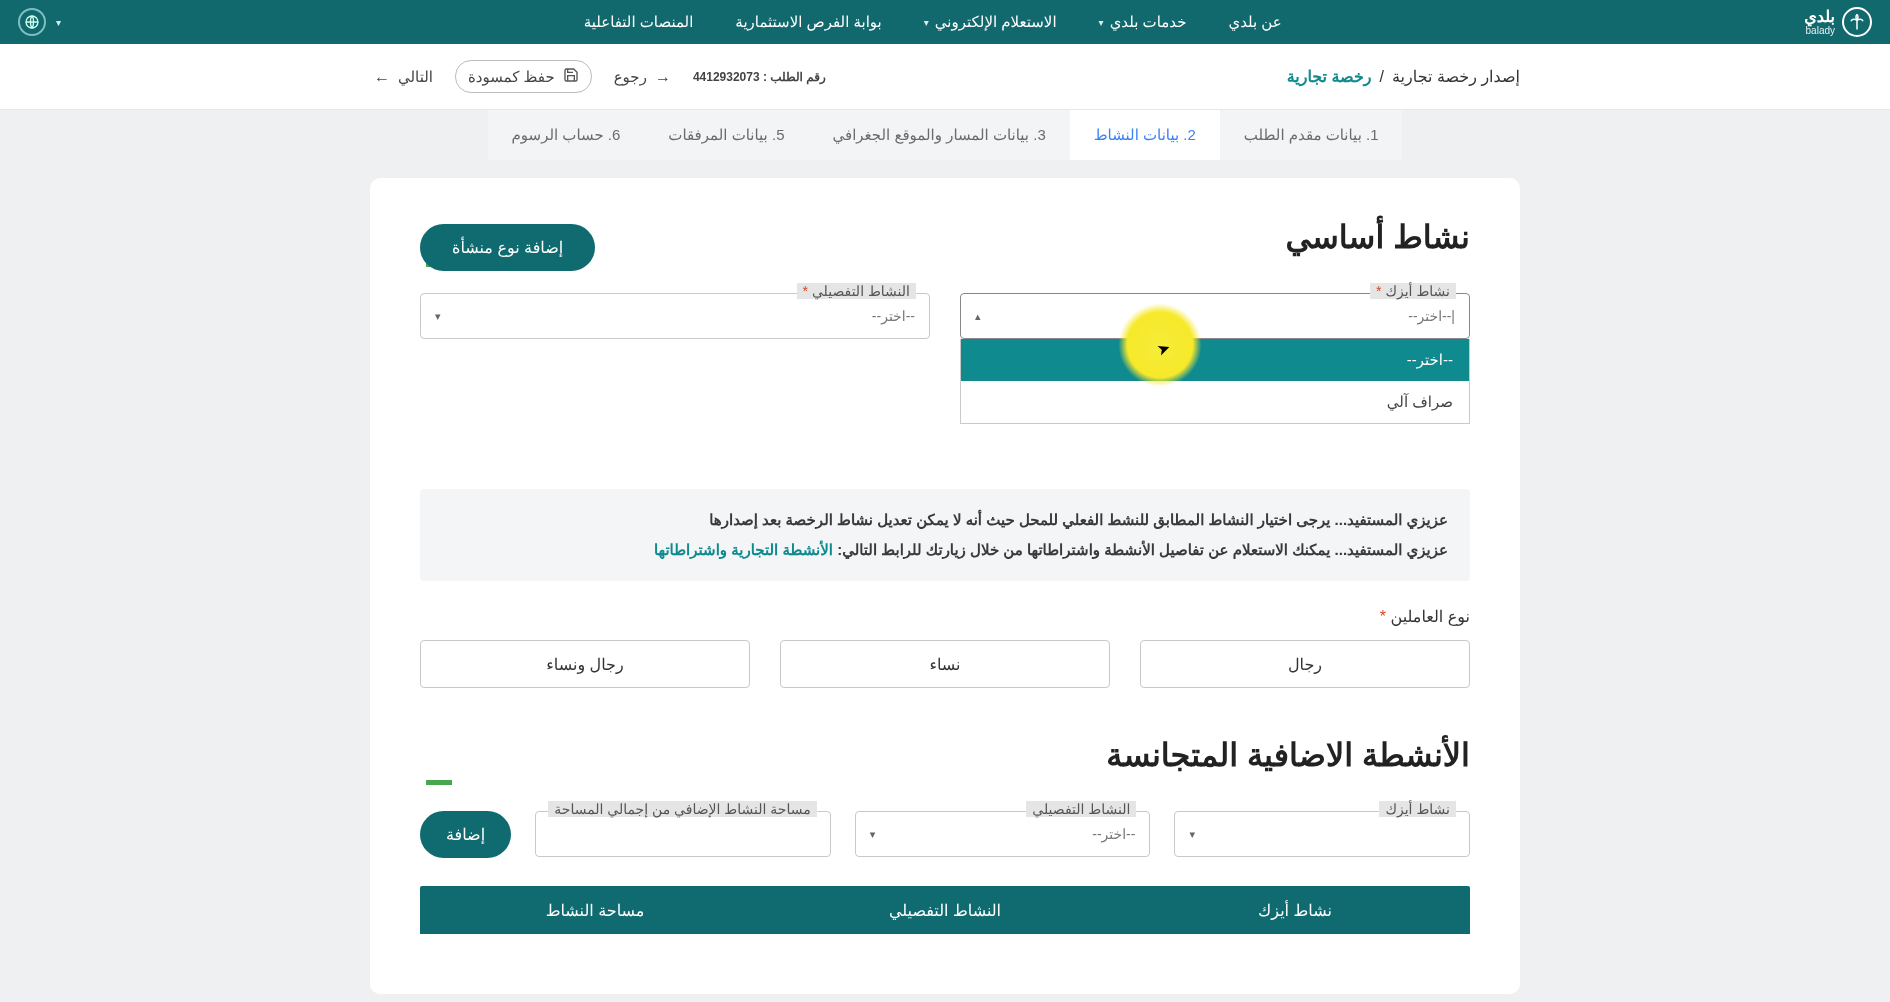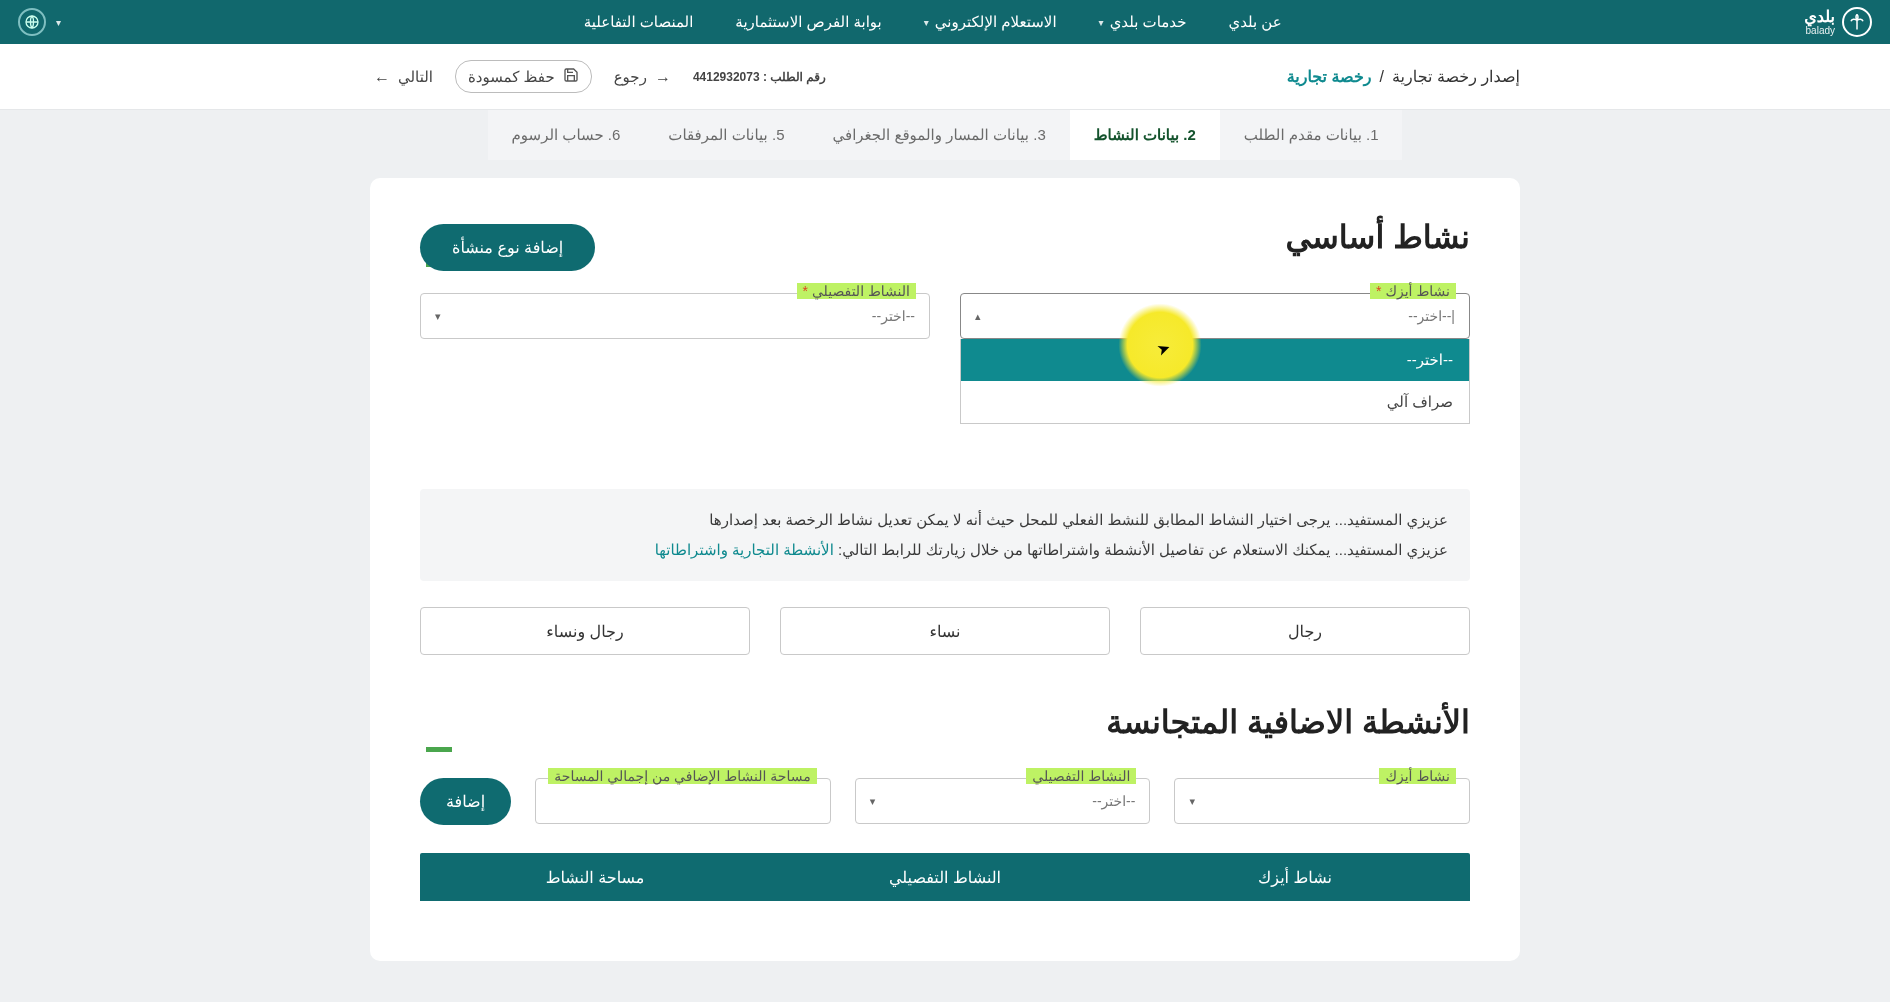--- a/index.html
+++ b/index.html
@@ -62,41 +62,41 @@
   display: flex;
   justify-content: center;
   gap: 0;
   padding: 0 370px;
 }
 .tab {
   padding: 16px 24px; font-size: 15px; color: #6b6b6b; cursor: pointer;
   background: #f3f4f6;
   text-align: center;
 }
-.tab.active { color: #14532d; font-weight: bold; background: #fff; }
+.tab.active { color: #3b82f6; font-weight: normal; background: #fff; }
 
 .page-wrap { padding: 18px 370px 0; }
 .card {
   background: #fff; border-radius: 10px; padding: 40px 50px 60px;
   position: relative;
 }
 .section-title { font-size: 32px; font-weight: bold; color: #222; margin-bottom: 6px; }
 .title-accent { width: 26px; height: 5px; background: #4aa64d; margin-bottom: 26px; margin-right: auto; margin-left: 6px; }
 
 .add-btn {
   position: absolute; left: 50px; top: 46px;
   background: #0f6b70; color: #fff; border: none; border-radius: 26px;
   padding: 14px 32px; font-size: 16px; cursor: pointer; font-family: inherit;
 }
 .add-btn.small { position: static; padding: 14px 26px; }
 
 .row { display: flex; gap: 30px; margin-bottom: 20px; direction: rtl; }
 .field { flex: 1; position: relative; }
 .flabel {
-  position: absolute; top: -10px; right: 14px; background: #bef264; padding: 0 6px;
+  position: absolute; top: -10px; right: 14px; background: #e5e5e5; padding: 0 6px;
   font-size: 14px; color: #555;
 }
 .req { color: #d42; }
 .fctrl {
   width: 100%; height: 46px; border: 1px solid #c9c9c9; border-radius: 4px;
   padding: 0 14px; font-size: 14px; color: #777; background: #fff;
   display: flex; align-items: center; justify-content: space-between;
   cursor: pointer;
 }
 .fctrl.open { border-color: #888; }
@@ -115,21 +115,21 @@
   background: radial-gradient(circle, #f7ec3a 0%, #f6e92a 55%, rgba(246,233,42,0) 70%);
   z-index: 20; pointer-events: none;
 }
 .cursor-arrow {
   position: absolute; z-index: 21; font-size: 16px; color: #000;
   transform: rotate(-20deg);
 }
 
 .info-box {
   background: #f4f5f6; border-radius: 4px; padding: 16px 22px; margin: 20px 0 26px;
-  font-size: 15px; color: #3a3a3a; line-height: 2;
+  font-size: 15px; color: #3a3a3a; line-height: 2; font-weight: bold;
 }
 .info-link { color: #0f8a8f; cursor: pointer; }
 
 .workers-label { font-size: 16px; color: #333; margin-bottom: 14px; }
 .worker-opts { display: flex; gap: 30px; }
 .worker-opt {
   flex: 1; height: 48px; border: 1px solid #c9c9c9; border-radius: 4px;
   display: flex; align-items: center; justify-content: center; font-size: 16px;
   color: #333; cursor: pointer;
 }
@@ -273,20 +273,21 @@
     <div style="height:110px;"></div>
 
     <div class="info-box">
       <div>عزيزي المستفيد... يرجى اختيار النشاط المطابق للنشط الفعلي للمحل حيث أنه لا يمكن تعديل نشاط الرخصة بعد إصدارها</div>
       <div>
         <span>عزيزي المستفيد... يمكنك الاستعلام عن تفاصيل الأنشطة واشتراطاتها من خلال زيارتك للرابط التالي: </span>
         <span class="info-link">الأنشطة التجارية واشتراطاتها</span>
       </div>
     </div>
 
+    <div class="workers-label"><span>نوع العاملين</span> <span class="req">*</span></div>
     <div class="worker-opts">
       <div class="worker-opt">رجال</div>
       <div class="worker-opt">نساء</div>
       <div class="worker-opt">رجال ونساء</div>
     </div>
 
     <div class="sec2">
       <div class="section-title">الأنشطة الاضافية المتجانسة</div>
       <div class="title-accent"></div>
 

